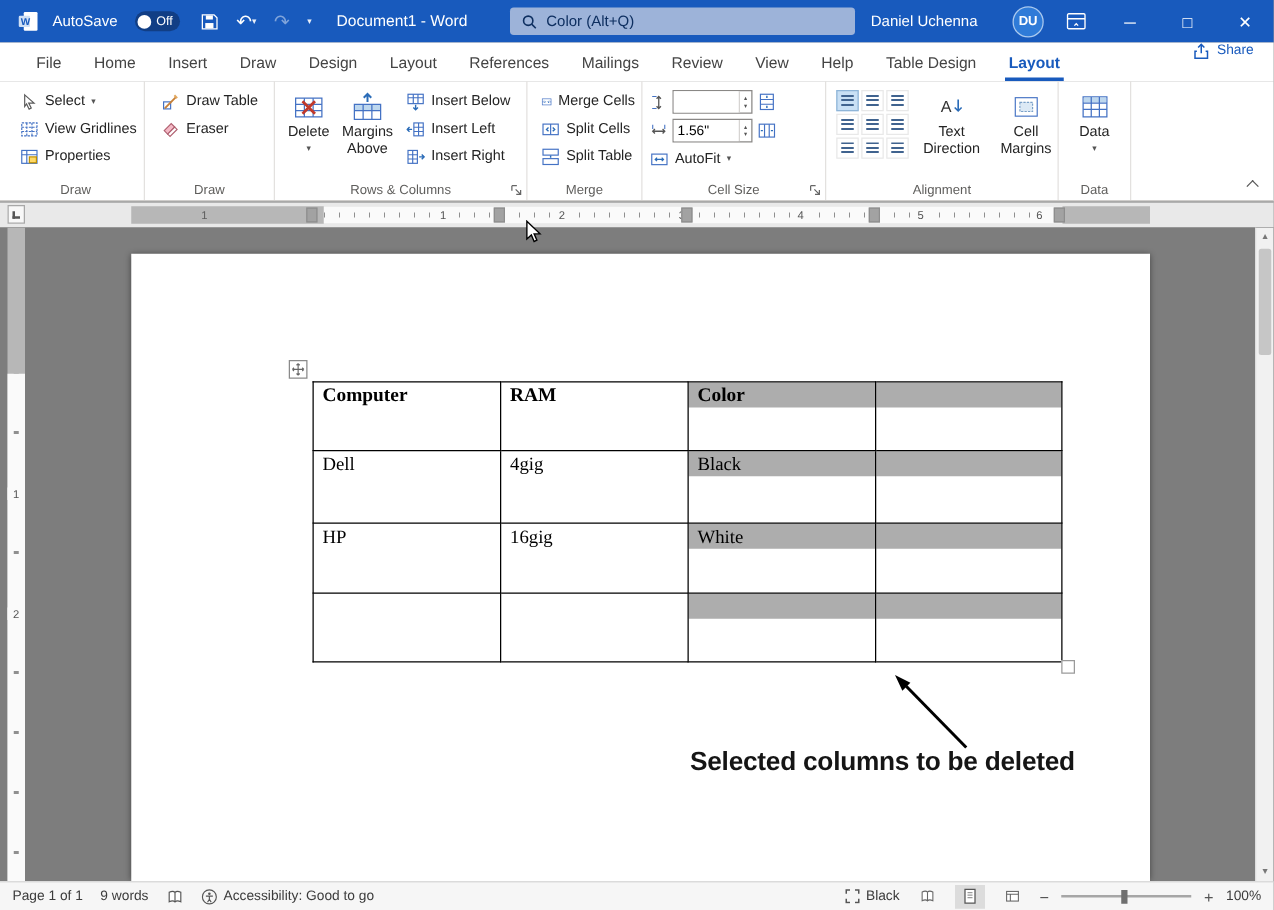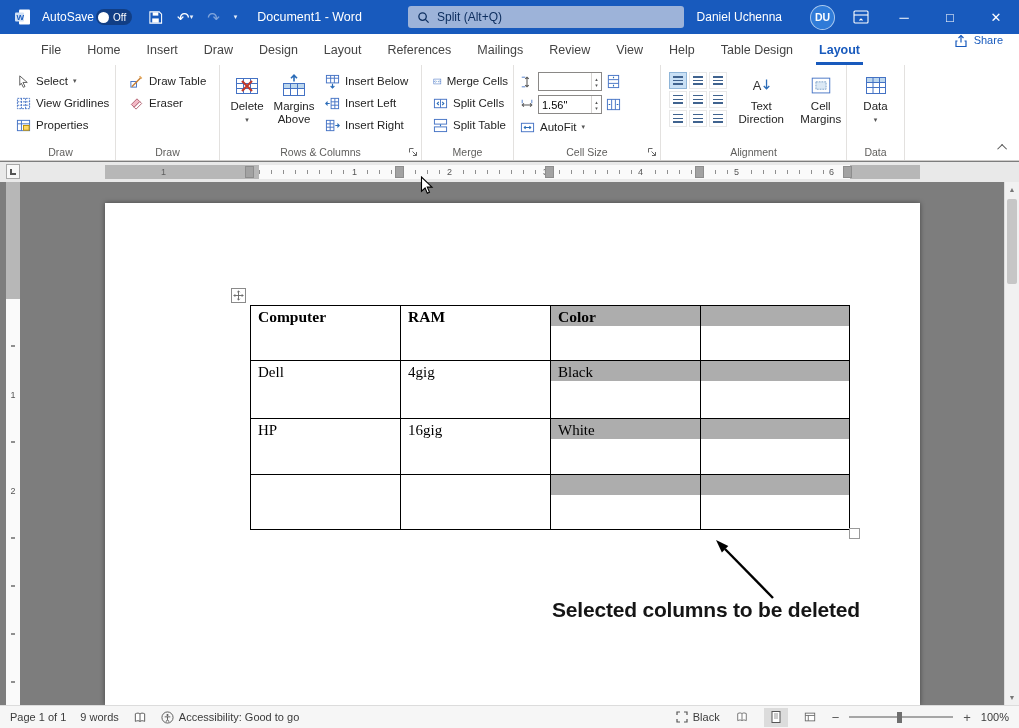--- a/index.html
+++ b/index.html
@@ -5,41 +5,41 @@
   * { box-sizing: border-box; margin: 0; padding: 0; }
   html,body { width:1019px; height:728px; overflow:hidden; }
   body { font-family:"Liberation Sans", sans-serif; background:#7d7d7d; position:relative; }
   svg { display:block; }
 
   
   .titlebar { position:absolute; top:0; left:0; right:0; height:34px; background:#185abd; color:#fff;
               display:flex; align-items:center; font-size:12px; }
   .tb-item { display:flex; align-items:center; }
   .word-logo { margin:0 10px 0 14px; }
-  .autosave-lbl { margin-right:2px; }
+  .autosave-lbl { margin-right:14px; }
   .as-toggle { width:36px; height:16px; border-radius:8px; background:rgba(8,28,65,.45); display:flex; align-items:center; padding:0 4px 0 2px; }
   .as-knob { width:11px; height:11px; border-radius:50%; background:#fff; margin-right:4px; }
   .as-state { font-size:10px; }
   .qat { display:flex; align-items:center; gap:14px; margin-left:16px; }
   .qat .dim { opacity:.45; }
   .uchar { font-size:15px; line-height:1; }
   .mini-chev { font-size:7px; opacity:.9; }
   .doc-title { margin-left:20px; font-size:12.5px; white-space:nowrap; }
   .search-box { position:absolute; left:408px; top:6px; width:276px; height:22px; background:#9db3d9; border-radius:3px;
                 display:flex; align-items:center; padding-left:9px; gap:7px; color:#0e2f60; font-size:12px; }
   .tb-right { position:absolute; right:0; top:0; height:34px; display:flex; align-items:center; }
   .user-name { font-size:12px; margin-right:28px; }
   .avatar { width:25px; height:25px; border-radius:50%; background:#2f7bd8; border:1px solid rgba(255,255,255,.6);
             display:flex; align-items:center; justify-content:center; font-size:10.5px; font-weight:bold; margin-right:18px; }
   .winbtn { width:46px; height:34px; display:flex; align-items:center; justify-content:center; font-size:13px; }
   .rdo { margin-right:12px; }
 
   
   .tabsrow { position:absolute; top:34px; left:0; right:0; height:31px; background:#fff; display:flex; align-items:stretch;
-             padding-left:28px; font-size:12.5px; color:#444; }
+             padding-left:16px; font-size:12.5px; color:#444; }
   .tab { padding:0 13px; display:flex; align-items:center; position:relative; white-space:nowrap; }
   .tab.active { color:#185abd; font-weight:bold; }
   .tab.active::after { content:""; position:absolute; left:10px; right:10px; bottom:0; height:3px; background:#185abd; }
   .share-btn { margin-left:auto; margin-right:16px; display:flex; align-items:flex-start; gap:6px; color:#185abd; font-size:11px; }
 
   
   .ribbon { position:absolute; top:65px; left:0; right:0; height:96px; background:#fff; border-bottom:1px solid #cfcdcb;
             display:flex; padding-left:6px; }
   .rgroup { position:relative; height:100%; border-right:1px solid #e3e1df; padding-top:5px; }
   .glabel { position:absolute; bottom:2px; left:0; right:0; text-align:center; font-size:10.5px; color:#5f5e5c; white-space:nowrap; }
@@ -158,21 +158,21 @@
     <span class="mini-chev">▾</span>
   </span>
   <span class="doc-title">Document1 - Word</span>
   <div class="search-box">
     <span>
       <svg width="13" height="13" viewBox="0 0 14 14">
           <circle cx="6" cy="6" r="4" fill="none" stroke="#0e2f60" stroke-width="1.4"></circle>
           <path d="M9 9l3.5 3.5" stroke="#0e2f60" stroke-width="1.4"></path>
         </svg>
     </span>
-    <span>Split (Alt+Q)</span>
+    <span>Color (Alt+Q)</span>
   </div>
   <div class="tb-right">
     <span class="user-name">Daniel Uchenna</span>
     <span class="avatar">DU</span>
     <span class="rdo">
       <svg width="16" height="14" viewBox="0 0 16 14">
           <rect x="1" y="1" width="14" height="12" rx="1" fill="none" stroke="#fff" stroke-width="1.1"></rect>
           <path d="M1 5h14" stroke="#fff" stroke-width="1.1"></path>
           <path d="M6.5 10.5 8 9l1.5 1.5" fill="none" stroke="#fff" stroke-width="1.1"></path>
         </svg>

